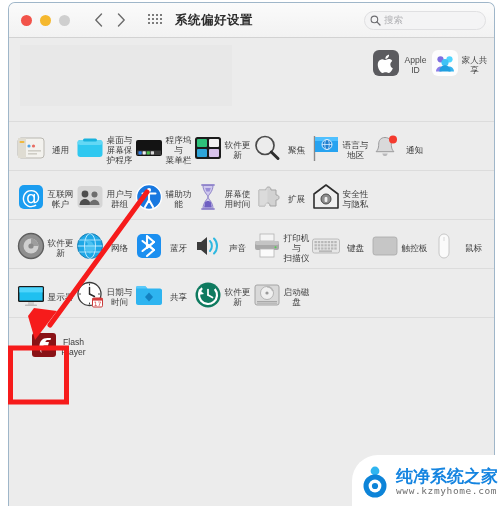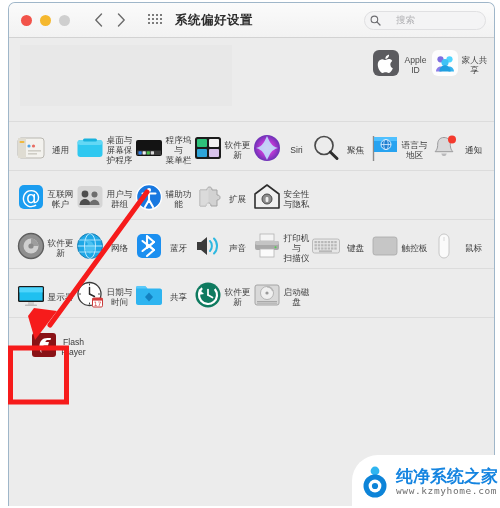--- a/index.html
+++ b/index.html
@@ -60,21 +60,20 @@
 
   .searchbox {
     position: absolute;
     right: 8px; top: 8px;
     width: 122px; height: 19px;
     background: #f4f4f5;
     border: 1px solid #e0e0e2;
     border-radius: 10px;
     display: flex; align-items: center;
     padding-left: 5px;
-    gap: 12px;
   }
   .searchbox .ph {
     font-size: 9.5px;
     color: #b0b0b3;
     margin-left: 3px;
   }
 
   
   .prefbody { background: #ececec; }
 
@@ -315,36 +314,20 @@
                 <rect x="3" y="5" width="26" height="22" rx="2.5" fill="#1c1c1c"></rect>
                 <rect x="5" y="7" width="10" height="8" rx="1" fill="#2ec27a"></rect>
                 <rect x="17" y="7" width="10" height="8" rx="1" fill="#f2f2f2"></rect>
                 <rect x="5" y="17" width="10" height="8" rx="1" fill="#2ea5d9"></rect>
                 <rect x="17" y="17" width="10" height="8" rx="1" fill="#d7c2ea"></rect>
               </svg>
             </span>
             <span class="lbl">软件更新</span>
           </div>
 
-          <div class="tile">
-            <span class="glyph">
-              <svg width="32" height="32" viewBox="0 0 32 32">
-                <defs>
-                  <radialGradient id="sirig" cx="50%" cy="50%" r="55%">
-                    <stop offset="0%" stop-color="#ff5fb0"></stop>
-                    <stop offset="45%" stop-color="#c13ad6"></stop>
-                    <stop offset="100%" stop-color="#5a2fb0"></stop>
-                  </radialGradient>
-                </defs>
-                <circle cx="16" cy="16" r="13" fill="url(#sirig)"></circle>
-                <path d="M16 4 C13 10 12 14 5 16 C12 18 13 22 16 28 C19 22 20 18 27 16 C20 14 19 10 16 4Z" fill="#bfe9ff" opacity="0.85"></path>
-              </svg>
-            </span>
-            <span class="lbl">Siri</span>
-          </div>
 
           <div class="tile">
             <span class="glyph">
               <svg width="32" height="32" viewBox="0 0 32 32">
                 <circle cx="14" cy="13.5" r="9" fill="none" stroke="#4a4a4a" stroke-width="1.7"></circle>
                 <line x1="20.3" y1="20" x2="27" y2="26.5" stroke="#2e2e2e" stroke-width="3" stroke-linecap="round"></line>
               </svg>
             </span>
             <span class="lbl">聚焦</span>
           </div>
@@ -409,20 +392,31 @@
               <svg width="32" height="32" viewBox="0 0 32 32">
                 <circle cx="16" cy="16" r="12.5" fill="#1878e0"></circle>
                 <circle cx="16" cy="16" r="12.5" fill="none" stroke="#ffffff" stroke-width="1.4"></circle>
                 <circle cx="16" cy="9" r="2.1" fill="#ffffff"></circle>
                 <path d="M9.5 12.5 H22.5 M16 12.5 V19 M16 19 L12 26 M16 19 L20 26" stroke="#ffffff" stroke-width="2.1" stroke-linecap="round" fill="none"></path>
               </svg>
             </span>
             <span class="lbl">辅助功能</span>
           </div>
 
+          <div class="tile">
+            <span class="glyph">
+              <svg width="32" height="32" viewBox="0 0 32 32">
+                <path d="M10 4 H22 M10 28 H22" stroke="#9a8fd0" stroke-width="1.8" stroke-linecap="round"></path>
+                <path d="M11 4.5 C11 11 16 14 16 16 C16 18 11 21 11 27.5 H21 C21 21 16 18 16 16 C16 14 21 11 21 4.5 Z" fill="#cfc8ee" stroke="#8f84c8" stroke-width="1"></path>
+                <path d="M13 21.5 C14 19.5 18 19.5 19 21.5 L19.8 26.5 H12.2 Z" fill="#6f5fc2"></path>
+                <path d="M13.2 7 H18.8 L17.6 10.5 H14.4 Z" fill="#8b7fd0" opacity=".8"></path>
+              </svg>
+            </span>
+            <span class="lbl">屏幕使用时间</span>
+          </div>
 
           <div class="tile">
             <span class="glyph">
               <svg width="32" height="32" viewBox="0 0 32 32">
                 <path d="M8 9 H15 C15 7 16 6 17.5 6 C19 6 20 7 20 9 H25 V14 C27 14 28 15 28 16.5 C28 18 27 19 25 19 V25 H19 C19 23 18 22 16.5 22 C15 22 14 23 14 25 H8 Z" fill="#d2d2d2" stroke="#a3a3a3" stroke-width="1"></path>
                 <path d="M8 9 H15 C15 7.5 15.6 7 16.5 7 L16.5 24.5 C15.6 24.5 14.6 24 14 25 H8 Z" fill="#e3e3e3" opacity=".5"></path>
               </svg>
             </span>
             <span class="lbl">扩展</span>
           </div>

